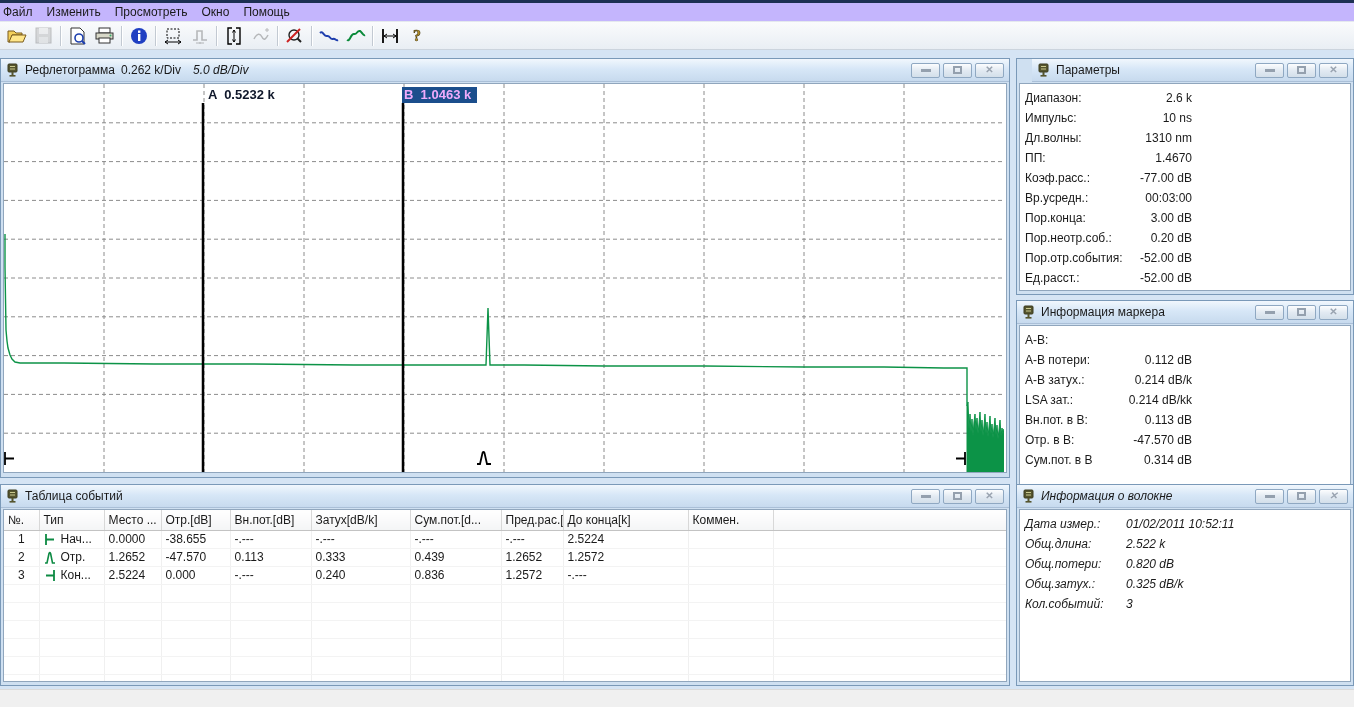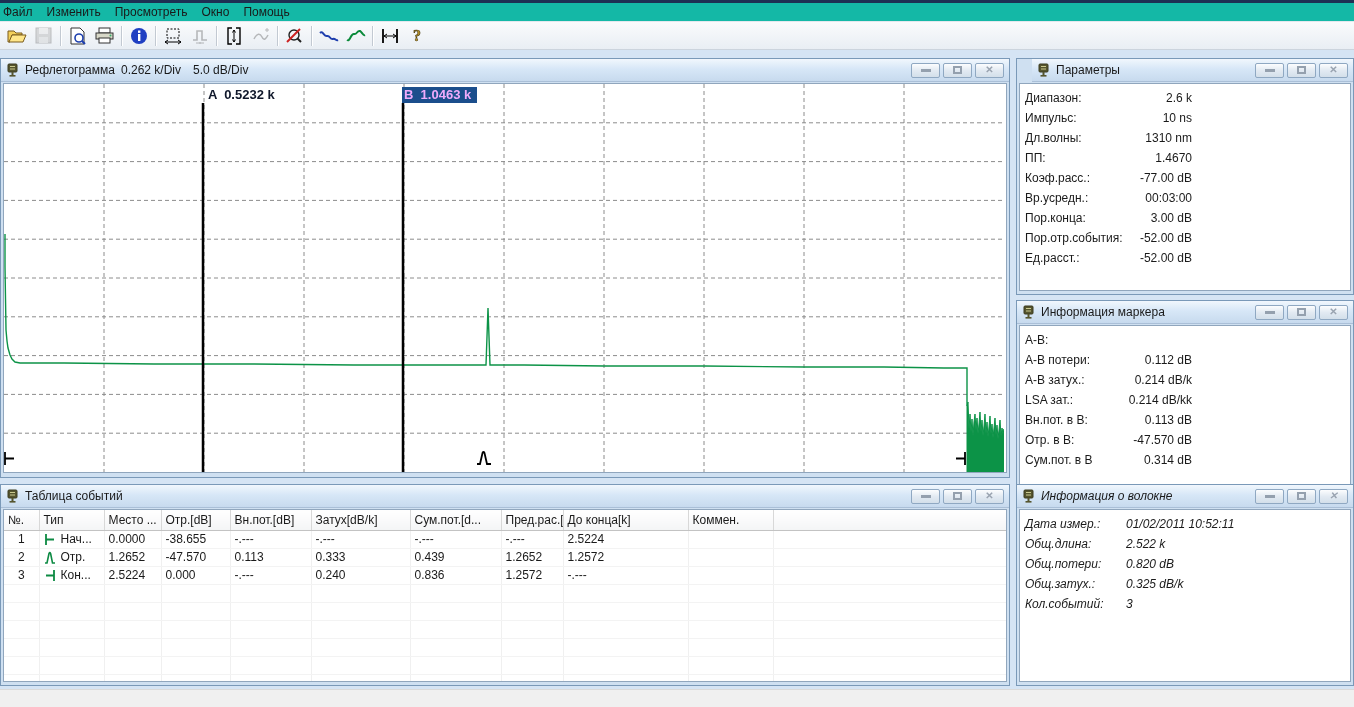--- a/index.html
+++ b/index.html
@@ -3,21 +3,21 @@
 <meta charset="utf-8">
 <style>
   * { margin:0; padding:0; box-sizing:border-box; }
   html,body { width:1354px; height:707px; overflow:hidden;
     font-family:"Liberation Sans", sans-serif; font-size:12px; color:#1a1a1a;
     background:#d5e4f4; position:relative; }
 
   
   .top-line { position:absolute; left:0; top:0; width:100%; height:3px; background:#1d3053; }
   .menubar { position:absolute; left:0; top:3px; width:100%; height:19px;
-    background:#14b8a6; border-bottom:1px solid #e4e8ee; display:flex; align-items:center; }
+    background:#c4b5fd; border-bottom:1px solid #e4e8ee; display:flex; align-items:center; }
   .menu-item { padding:2px 9px 3px 3px; margin-right:2px; cursor:default; }
   .toolbar { position:absolute; left:0; top:22px; width:100%; height:28px;
     background:linear-gradient(#fafbfc,#e9eef4); border-bottom:1px solid #ccd4dd;
     display:flex; align-items:center; padding-left:3px; }
   .tb-btn { width:27px; height:24px; display:flex; align-items:center; justify-content:center; }
   .tb-btn.disabled { opacity:.38; filter:grayscale(1); }
   .tb-sep { width:1px; height:20px; background:#c2c9d2; box-shadow:1px 0 0 #ffffff; margin:0 3px; }
 
   
   .window { position:absolute; background:#cfe0f1; border:1px solid #7a99b8; }
@@ -174,21 +174,21 @@
   <div class="titlebar">
     <svg width="13" height="14" viewBox="0 0 13 14">
         <rect x="2" y="1" width="9" height="8" rx="1" fill="#55552e" stroke="#3c3c20"></rect>
         <line x1="4" y1="3.5" x2="9" y2="3.5" stroke="#caca90"></line>
         <line x1="4" y1="6" x2="9" y2="6" stroke="#caca90"></line>
         <rect x="5.5" y="9" width="2" height="3" fill="#55552e"></rect>
         <rect x="3.5" y="12" width="6" height="1.6" fill="#55552e"></rect>
       </svg>
     <span class="t-text">Рефлетограмма</span>
     <span class="t-text">0.262 k/Div</span>
-    <span class="t-text" style="margin-left:12px;">5.0 dB/Div</span>
+    <span class="t-text" style="margin-left:12px;font-style:italic;">5.0 dB/Div</span>
     <div class="win-controls">
       <div class="ctrl-btn">
           <span class="g-min"></span>
         </div>
       <div class="ctrl-btn">
           <span class="g-res"></span>
         </div>
       <div class="ctrl-btn">
           <span class="g-cls">✕</span>
         </div>
@@ -257,20 +257,21 @@
   </div>
   <div class="win-content">
     <div class="info-rows">
       <div class="info-row"><span>Диапазон:</span><span class="info-val">2.6 k</span></div>
       <div class="info-row"><span>Импульс:</span><span class="info-val">10 ns</span></div>
       <div class="info-row"><span>Дл.волны:</span><span class="info-val">1310 nm</span></div>
       <div class="info-row"><span>ПП:</span><span class="info-val">1.4670</span></div>
       <div class="info-row"><span>Коэф.расс.:</span><span class="info-val">-77.00 dB</span></div>
       <div class="info-row"><span>Вр.усредн.:</span><span class="info-val">00:03:00</span></div>
       <div class="info-row"><span>Пор.конца:</span><span class="info-val">3.00 dB</span></div>
+      <div class="info-row"><span>Пор.неотр.соб.:</span><span class="info-val">0.20 dB</span></div>
       <div class="info-row"><span>Пор.отр.события:</span><span class="info-val">-52.00 dB</span></div>
       <div class="info-row"><span>Ед.расст.:</span><span class="info-val">-52.00 dB</span></div>
     </div>
   </div>
 </div>
 
 <div class="window" style="left:1016px; top:300px; width:338px; height:208px;">
   <div class="titlebar">
     <svg width="13" height="14" viewBox="0 0 13 14">
         <rect x="2" y="1" width="9" height="8" rx="1" fill="#55552e" stroke="#3c3c20"></rect>

